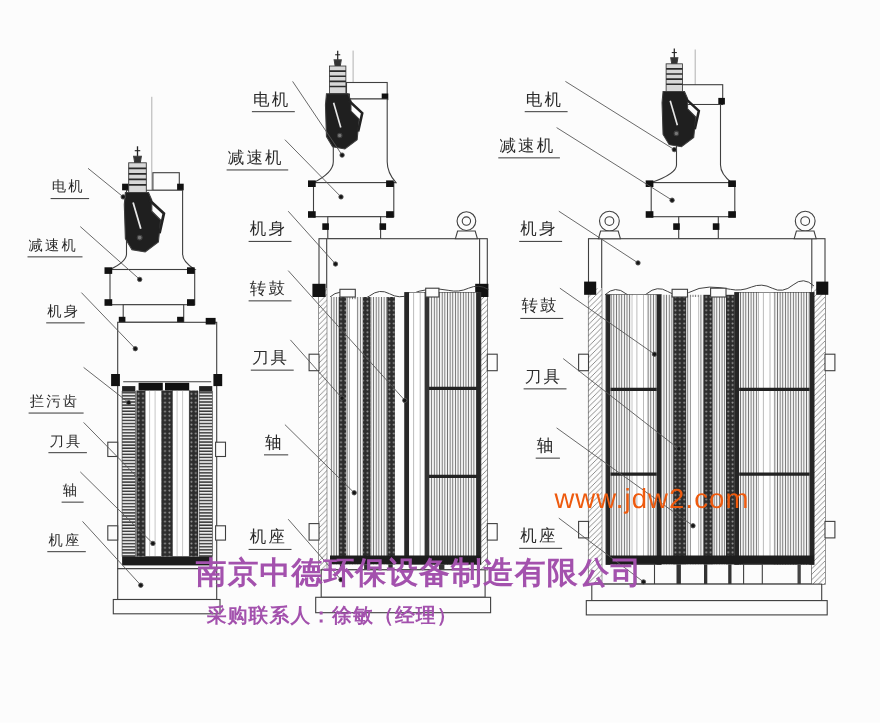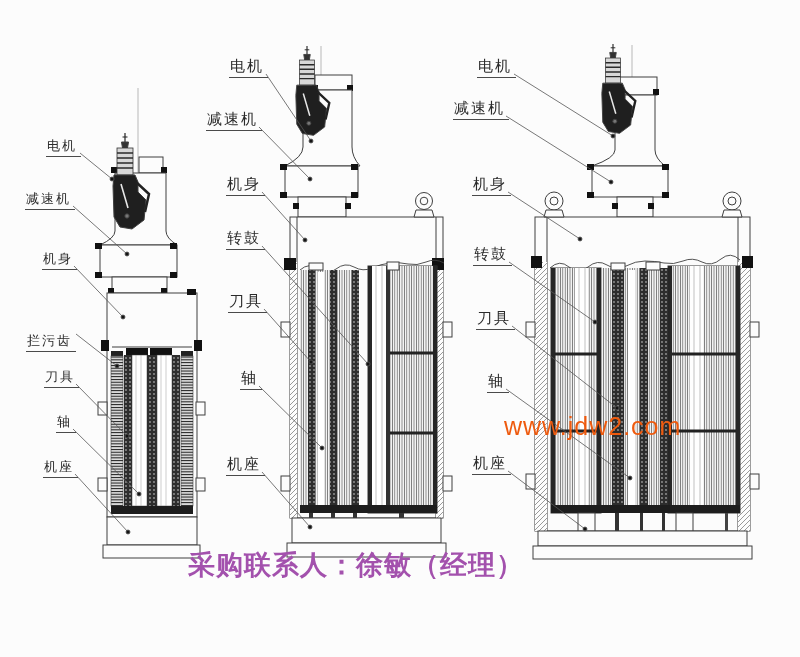--- a/index.html
+++ b/index.html
@@ -1,28 +1,28 @@
 <!DOCTYPE html>
 <html><head>
 <meta charset="utf-8">
 <style>
   html,body{margin:0;padding:0;background:#fff;}
   .stage{position:relative;width:800px;height:657px;background:#fcfcfc;overflow:hidden;
          font-family:"Liberation Sans",sans-serif;}
   .stage svg{position:absolute;left:0;top:0;}
   .lbl{position:absolute;color:#2b2b2b;border-bottom:1px solid #4a4a4a;
        padding:0 4px 1px 1px;letter-spacing:2px;white-space:nowrap;
-       font-family:"Liberation Serif",serif;}
+       font-family:"Liberation Serif",serif;margin-top:24px;}
   .lbl.s{font-size:13px;}
   .lbl.m{font-size:15px;}
-  .watermark{position:absolute;left:504px;top:412px;font-size:25px;color:#ee5a0e;
+  .watermark{position:absolute;left:504px;top:440px;font-size:25px;color:#ee5a0e;
              letter-spacing:1px;white-space:nowrap;}
   .footer1{position:absolute;left:178px;top:502px;font-size:28px;font-weight:700;
            color:#a351ad;letter-spacing:1px;white-space:nowrap;}
-  .footer2{position:absolute;left:188px;top:547px;font-size:27px;font-weight:700;
+  .footer2{position:absolute;left:188px;top:547px;font-size:18px;font-weight:700;
            color:#a351ad;letter-spacing:1px;white-space:nowrap;}
 </style>
 </head>
 <body>
 
 <div class="stage">
 
 <svg width="800" height="657" viewBox="0 0 800 657">
   <defs>
     <pattern id="vs" width="2.4" height="5" patternUnits="userSpaceOnUse">
@@ -275,15 +275,16 @@
 
 <span class="lbl m" style="left:477px;top:57px">电机</span>
 <span class="lbl m" style="left:453px;top:99px">减速机</span>
 <span class="lbl m" style="left:472px;top:175px">机身</span>
 <span class="lbl m" style="left:473px;top:245px">转鼓</span>
 <span class="lbl m" style="left:476px;top:309px">刀具</span>
 <span class="lbl m" style="left:487px;top:372px">轴</span>
 <span class="lbl m" style="left:472px;top:454px">机座</span>
 
 <div class="watermark" style="color: rgb(238, 90, 14);">www.jdw2.com</div>
+<div class="footer1" style="color: rgb(163, 81, 173);">南京中德环保设备制造有限公司</div>
 <div class="footer2" style="color: rgb(163, 81, 173);">采购联系人：徐敏（经理）</div>
 
 </div>
 
 </body></html>

